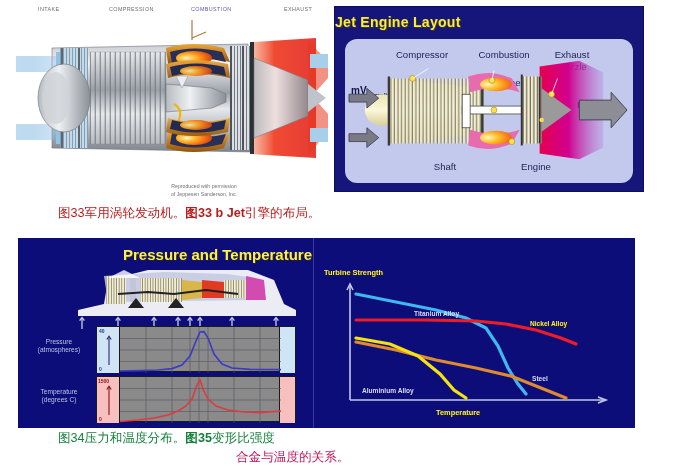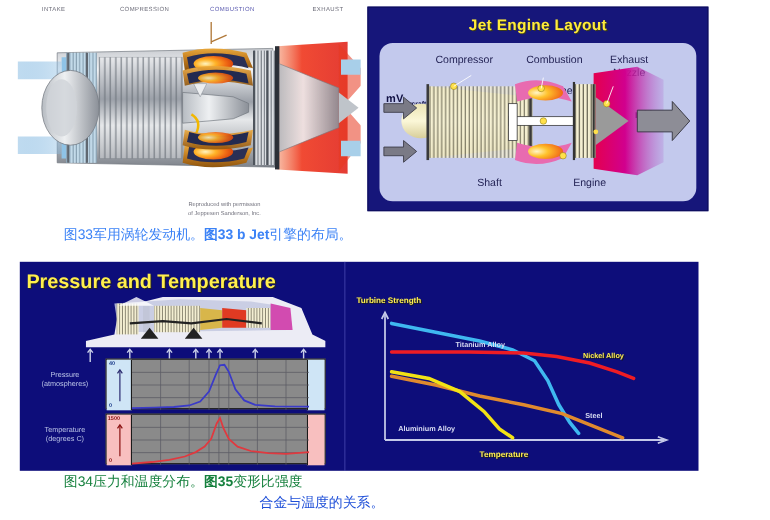--- a/index.html
+++ b/index.html
@@ -14,61 +14,61 @@
   .stage-label.combustion{color:#5b5bb0;}
 
   .engine-canvas{position:absolute;left:0;top:16px;width:312px;height:160px;}
 
   .attribution{position:absolute;left:118px;top:180px;width:140px;text-align:center;
                font-size:5.2px;line-height:8px;color:#70707c;}
 
   
   #jet-layout-panel{position:absolute;left:334px;top:6px;width:310px;height:186px;
                     background:#16167a;border:1px solid #0d0d5c;box-sizing:border-box;}
-  #jet-layout-title{position:absolute;left:0;top:7px;width:100%;text-align:center;
+  #jet-layout-title{position:absolute;left:0;top:7px;width:100%;
                     font-size:14px;font-weight:bold;color:#ffec3a;
                     text-shadow:1px 1px 0 #3a3a1a;letter-spacing:.3px;}
   #jet-layout-inner{position:absolute;left:10px;top:32px;right:10px;bottom:8px;
                     background:#c3c9ed;border-radius:12px;}
   .jl-lab{position:absolute;font-size:9.6px;color:#232355;white-space:nowrap;text-align:center;}
   .jl-bold{font-weight:bold;font-size:10px;color:#111144;}
   .jl-bold sub{font-size:6.2px;}
 
   
-  #caption-row1{position:absolute;left:58px;top:205px;font-size:12.6px;color:#3b82f6;
+  #caption-row1{position:absolute;left:58px;top:205px;font-size:12.6px;color:#b91c1c;
                 white-space:nowrap;font-family:"Liberation Sans","DejaVu Sans",sans-serif;}
   #caption-row1 .bold{font-weight:bold;}
 
   
   #row2-figure{position:absolute;left:18px;top:238px;width:617px;height:190px;
                background:#0d0d7a;}
   #row2-divider{position:absolute;left:295px;top:0;width:1px;height:190px;
                 background:#5b5bc4;opacity:.55;}
   .panel-title{position:absolute;font-weight:bold;color:#ffef4d;
                text-shadow:1px 1px 0 #24241f;white-space:nowrap;}
 
   
   #pt-panel{position:absolute;left:6px;top:4px;width:288px;height:182px;}
-  #pt-title{left:0;top:4px;width:288px;text-align:left;font-size:18px;}
+  #pt-title{left:0;top:4px;width:288px;text-align:right;font-size:15px;}
   .axis-cap{position:absolute;color:#b9c2e6;font-size:6.6px;line-height:8px;
             text-align:center;white-space:nowrap;}
   .chart-box{position:absolute;background:#8a8a8a;border:1px solid #1a1a1a;box-sizing:border-box;}
   .scale-strip{position:absolute;box-sizing:border-box;}
   .scale-num{position:absolute;font-size:5px;font-weight:bold;line-height:6px;}
 
   
   #ms-panel{position:absolute;left:300px;top:4px;width:312px;height:182px;}
   #ms-title{left:0;top:4px;width:312px;text-align:center;font-size:12.4px;}
   .ms-axis-label{position:absolute;font-size:7.4px;font-weight:bold;color:#ffef4d;
                  text-shadow:1px 1px 0 #1c1c18;white-space:nowrap;}
   .curve-label{position:absolute;font-size:6.6px;font-weight:bold;white-space:nowrap;}
 
   
   #caption-row2a{position:absolute;left:58px;top:430px;font-size:12.6px;color:#15803d;white-space:nowrap;}
-  #caption-row2b{position:absolute;left:236px;top:449px;font-size:12.6px;color:#1d4ed8;white-space:nowrap;}
+  #caption-row2b{position:absolute;left:236px;top:449px;font-size:12.6px;color:#be185d;white-space:nowrap;}
   .bold{font-weight:bold;}
 </style>
 </head>
 <body>
 
 <div id="turbofan-figure">
 
   <div class="stage-labels">
     <span class="stage-label" style="left:22px;">INTAKE</span>
     <span class="stage-label" style="left:93px;">COMPRESSION</span>

